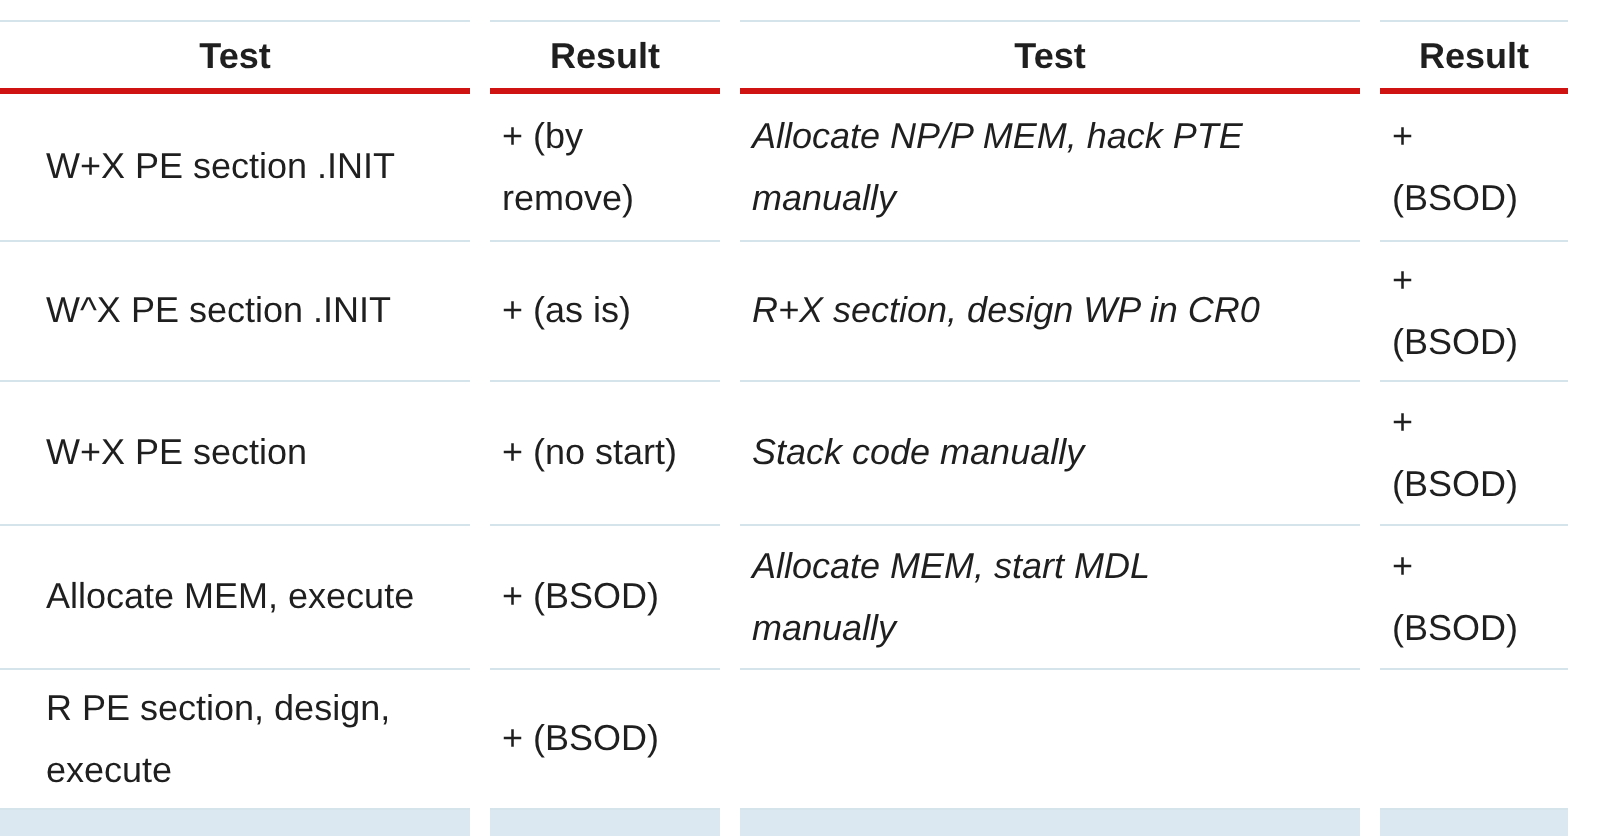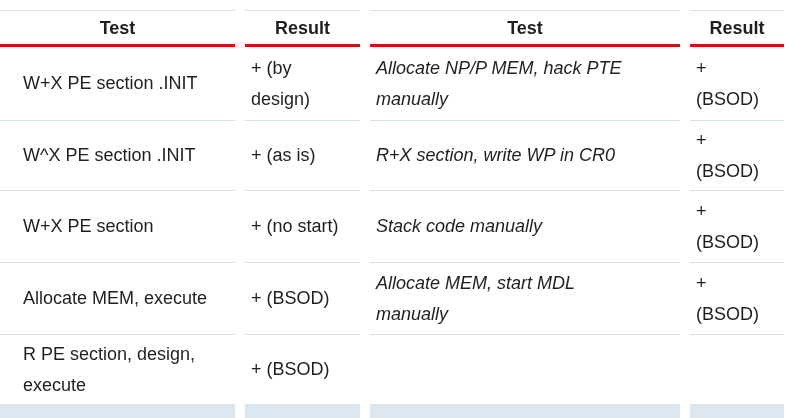--- a/index.html
+++ b/index.html
@@ -64,29 +64,29 @@
 
   <div class="row">
     <div class="cell hdr">Test</div>
     <div class="cell hdr">Result</div>
     <div class="cell hdr">Test</div>
     <div class="cell hdr">Result</div>
   </div>
 
   <div class="row">
     <div class="cell c1 h1">W+X PE section .INIT</div>
-    <div class="cell c2 h1">+ (by design)</div>
+    <div class="cell c2 h1">+ (by remove)</div>
     <div class="cell c3 h1">Allocate NP/P MEM, hack PTE manually</div>
     <div class="cell c4 h1">+ (BSOD)</div>
   </div>
 
   <div class="row">
     <div class="cell c1 h2">W^X PE section .INIT</div>
     <div class="cell c2 h2">+ (as is)</div>
-    <div class="cell c3 h2">R+X section, write WP in CR0</div>
+    <div class="cell c3 h2">R+X section, design WP in CR0</div>
     <div class="cell c4 h2">+ (BSOD)</div>
   </div>
 
   <div class="row">
     <div class="cell c1 h3">W+X PE section</div>
     <div class="cell c2 h3">+ (no start)</div>
     <div class="cell c3 h3">Stack code manually</div>
     <div class="cell c4 h3">+ (BSOD)</div>
   </div>
 

